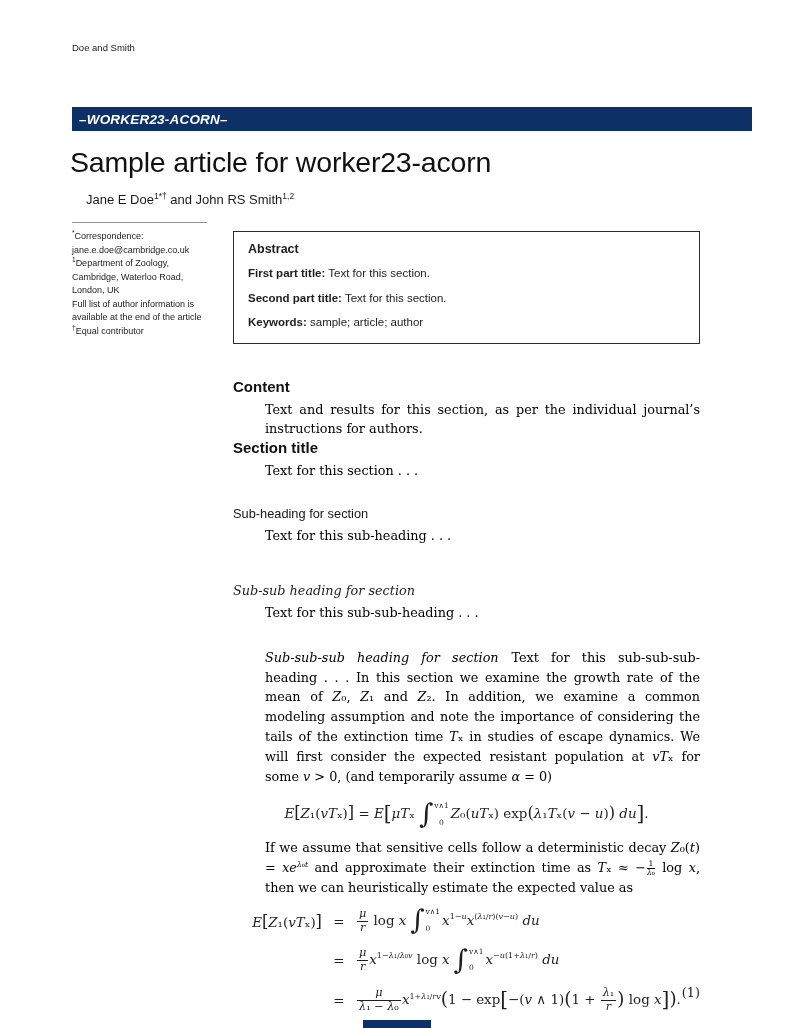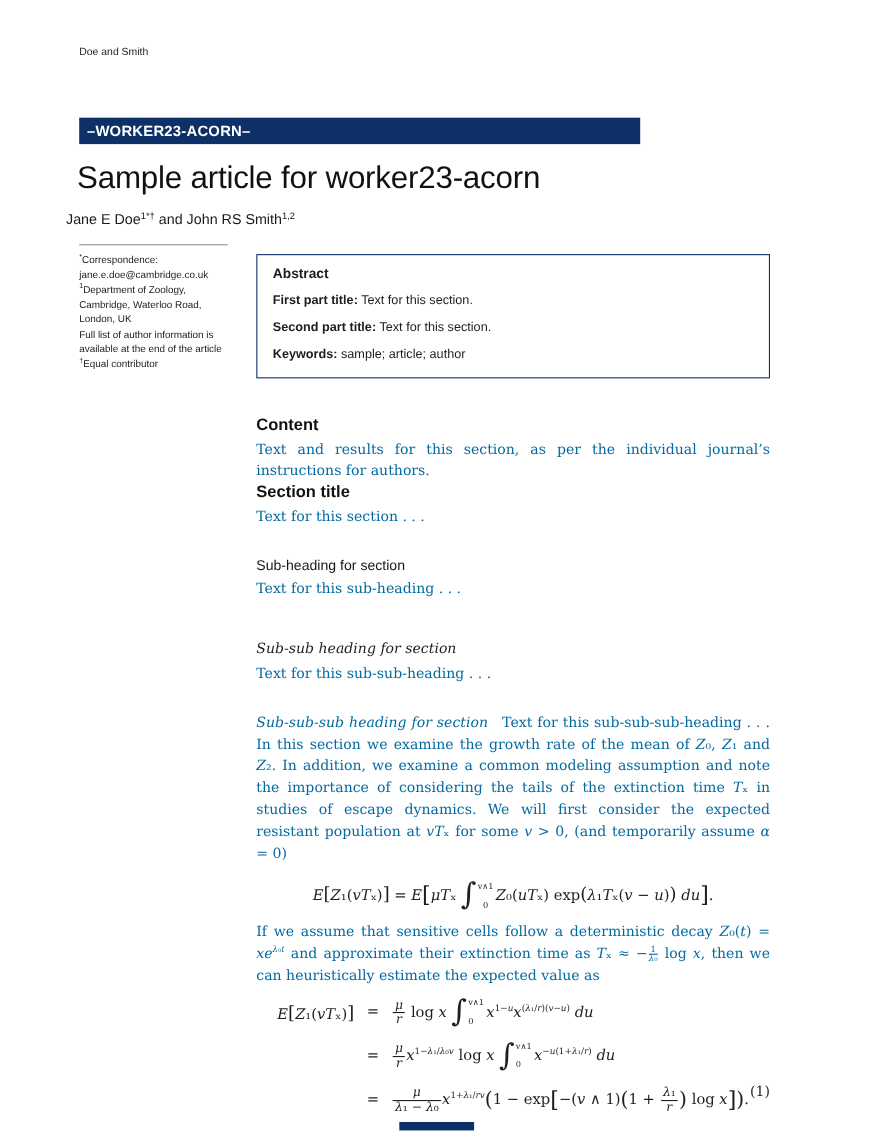--- a/index.html
+++ b/index.html
@@ -3,27 +3,27 @@
 <meta charset="utf-8">
 <style>
   html,body{margin:0;padding:0;background:#ffffff;}
   .page{
     position:relative; width:794px; height:1028px; overflow:hidden;
     background:#fff; color:var(--ink,#1d1d1d);
     font-family:"Liberation Sans", sans-serif;
   }
   .running-head{position:absolute; left:72px; top:42px; font-size:9.5px; color:#222;}
   .banner{
-    position:absolute; left:72px; top:107px; width:510px; height:24px;
+    position:absolute; left:72px; top:107px; width:680px; height:24px;
     background:var(--navy,#0d3166); color:#fff; display:flex; align-items:center;
-    font-weight:700; font-size:13.5px; padding-left:0; box-sizing:border-box;
+    font-weight:700; font-size:13.5px; padding-left:0; box-sizing:border-box;font-style:italic;
   }
   .banner span{padding-left:7px; letter-spacing:.2px;}
   .title{position:absolute; left:70px; top:146px; font-size:28.5px; font-weight:500; letter-spacing:-.2px; color:#111;}
-  .authors{position:absolute; left:60px; top:192px; font-size:13px; color:#1a1a1a;}
+  .authors{position:absolute; left:86px; top:192px; font-size:13px; color:#1a1a1a;}
   .authors sup{font-size:8.5px;}
   .columns{position:absolute; left:72px; top:222px; width:628px; display:flex; gap:26px;}
   .sidebar{
     width:135px; flex:0 0 135px; border-top:1px solid #8f8f8f; padding-top:7px;
     font-size:9px; line-height:1.5; color:#1c1c1c;
   }
   .sidebar sup{font-size:6.5px;}
   .main{width:467px; flex:0 0 467px;}
 
   
@@ -31,21 +31,21 @@
     margin-top:9px; border:1.6px solid var(--navy,#0d3166);
     padding:10px 14px 12px; box-sizing:border-box;
   }
   .abstract-box .ab-head{font-weight:700; font-size:12.5px; margin-bottom:10px;}
   .ab-row{font-size:11.5px; margin-top:9px; line-height:1.35;}
   .ab-row b{font-weight:700;text-align:center;}
   .sec-head{font-family:"Liberation Sans",sans-serif; font-weight:700; font-size:15px; color:#111;}
   .content-head{margin-top:34px;}
   .body-text{
     font-family:"DejaVu Serif","Liberation Serif",serif; font-size:12.8px;
-    line-height:1.55; text-align:justify; color:#0369a1; margin-top:5px;
+    line-height:1.55; text-align:justify; color:#000000; margin-top:5px;margin-left:32px;
   }
   .section-head{}
   .sub-head{margin-top:25px; font-family:"Liberation Sans",sans-serif; font-size:12.8px; font-weight:400; color:#161616;}
   .subsub-head{margin-top:37px; font-family:"DejaVu Serif","Liberation Serif",serif; font-style:italic; font-size:12.8px; color:#1e1e1e;}
   .big-para{margin-top:25px;}
 
   
   .eqa{margin:15px 0 10px; text-align:center; font-size:13.4px;
        font-family:"DejaVu Serif","Liberation Serif",serif; color:#1e1e1e;}
   .para2{margin-top:6px;}

